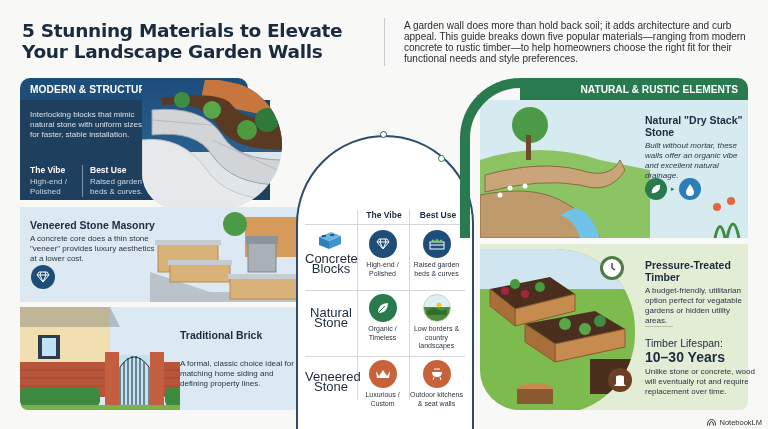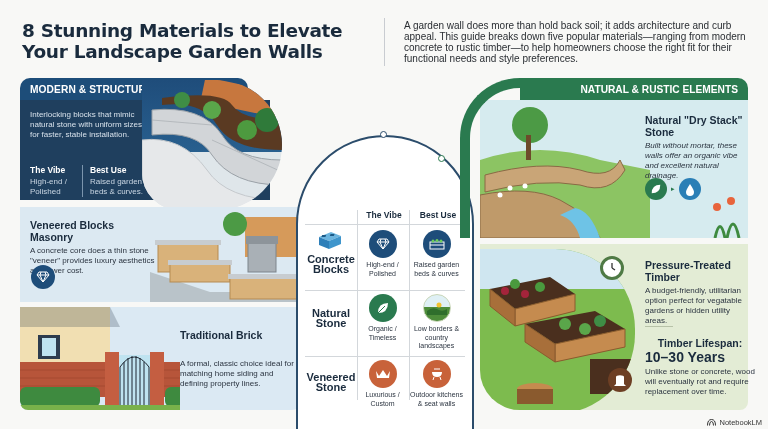--- a/index.html
+++ b/index.html
@@ -70,21 +70,21 @@
   
   .arch {
     position: absolute; left: 296px; top: 135px; width: 178px; height: 300px;
     border-radius: 89px 89px 0 0; background: #fff;
     border: 2px solid #2b4c6b;
   }
   .arch-node { position:absolute; width:7px; height:7px; border-radius:50%; background:#fff; border:1.5px solid #2b4c6b; }
   .matrix { position: absolute; left: 305px; top: 210px; width: 160px; }
   .mh { position: absolute; top: 0; font-weight: bold; font-size: 8.5px; color: #1a2b3d; text-align: center; }
   .mrow { position: absolute; left: 0; width: 160px; height: 62px; }
-  .mrow .name { position: absolute; left: 0; width: 52px; text-align: center; font-weight: bold; font-size: 11px; line-height: 10px; color: #1a2b3d; }
+  .mrow .name { position: absolute; left: 0; width: 52px; text-align: center; font-weight: normal; font-size: 13px; line-height: 10px; color: #1a2b3d; }
   .mcell { position: absolute; width: 55px; text-align: center; }
   .mcell .ic {
     width: 28px; height: 28px; border-radius: 50%; margin: 0 auto 3px;
     display: flex; align-items: center; justify-content: center;
   }
   .mcell .t { font-size: 7px; line-height: 8.5px; color: #2b3440; }
   .mline-v { position: absolute; width: 1px; background: #d3d7db; }
   .mline-h { position: absolute; height: 1px; background: #d3d7db; }
 
   
@@ -109,32 +109,32 @@
 
   .right-card-2 {
     position: absolute; left: 480px; top: 244px; width: 268px; height: 166px;
     background: #e3ecd5; border-radius: 0 0 8px 40px; overflow: hidden;
   }
   .right-text-2 { position: absolute; left: 645px; top: 259px; width: 105px; }
   .right-text-2 .h { font-weight: bold; color: #1a2b3d; font-size: 10.5px; line-height: 12px; margin-bottom: 3px; }
   .right-text-2 .p { color: #2b3440; font-size: 8px; line-height: 10px; }
   .hr-short { position: absolute; left: 645px; top: 326px; width: 28px; height: 1px; background: #b7c2a8; }
   .right-text-3 { position: absolute; left: 645px; top: 337px; width: 110px; }
-  .right-text-3 .h1 { font-weight: bold; color: #1a2b3d; font-size: 10.5px; line-height: 12px; text-align: center; }
+  .right-text-3 .h1 { font-weight: normal; color: #1a2b3d; font-size: 10.5px; line-height: 12px; }
   .right-text-3 .h2 { font-weight: bold; color: #1a2b3d; font-size: 14px; line-height: 16px; margin-bottom: 2px; }
   .right-text-3 .p { color: #2b3440; font-size: 8px; line-height: 10px; }
   .clock-badge { position: absolute; left: 600px; top: 256px; width: 24px; height: 24px; border-radius: 50%; background: #fff; border: 3px solid #4f7a45; }
   .stump-badge { position: absolute; left: 608px; top: 368px; width: 24px; height: 24px; border-radius: 50%; background: #6d3f24; display:flex; align-items:center; justify-content:center; }
 
   .footer { position: absolute; right: 6px; top: 418px; font-size: 7.5px; color: #333; display:flex; gap:3px; align-items:center; }
 </style>
 </head>
 <body>
 
-<div class="title">8 Stunning Materials to Elevate Your Landscape Garden Walls</div>
+<div class="title">5 Stunning Materials to Elevate Your Landscape Garden Walls</div>
 <div class="vsep"></div>
 <div class="intro">A garden wall does more than hold back soil; it adds architecture and curb appeal. This guide breaks down five popular materials—ranging from modern concrete to rustic timber—to help homeowners choose the right fit for their functional needs and style preferences.</div>
 
 <div class="left-banner">MODERN &amp; STRUCTURAL MASONRY</div>
 <div class="left-card-1"></div>
 <div class="scene-circle-1">
   <svg width="140" height="130" viewBox="0 0 140 130">
     <rect x="60" y="5" width="80" height="25" fill="#c7773e" transform="rotate(12 100 18)"></rect>
     <path d="M20 25 Q60 20 75 45 Q90 70 140 70 L140 40 Q100 40 90 25 Q80 10 20 18 Z" fill="#5a3a22"></path>
     <circle cx="40" cy="20" r="8" fill="#3f8d45"></circle>
@@ -172,21 +172,21 @@
     <rect x="5" y="28" width="66" height="5" fill="#c7ccd0"></rect>
     <rect x="20" y="50" width="60" height="20" fill="#d9b27a" stroke="#b58b52"></rect>
     <rect x="18" y="48" width="64" height="5" fill="#c7ccd0"></rect>
     <rect x="98" y="30" width="28" height="30" fill="#a9b0b6" stroke="#7d858c"></rect>
     <rect x="96" y="24" width="32" height="8" fill="#8d949a"></rect>
     <rect x="80" y="65" width="70" height="22" fill="#d9b27a" stroke="#b58b52"></rect>
     <rect x="78" y="62" width="72" height="5" fill="#c7ccd0"></rect>
   </svg>
 </div>
 <div class="left-text-2">
-  <div class="h">Veneered Blocks Masonry</div>
+  <div class="h">Veneered Stone Masonry</div>
   <div class="p">A concrete core does a thin stone "veneer" provides luxury aesthetics at a lower cost.</div>
 </div>
 <div class="gem-badge">
   <svg width="14" height="12" viewBox="0 0 14 12">
       <path d="M3 1 L11 1 L13 4 L7 11 L1 4 Z M1 4 L13 4 M5 1 L4 4 L7 11 L10 4 L9 1" fill="none" stroke="#fff" stroke-width="1"></path>
     </svg>
 </div>
 
 <div class="left-card-3">
   <svg width="160" height="103" viewBox="0 0 160 103">

